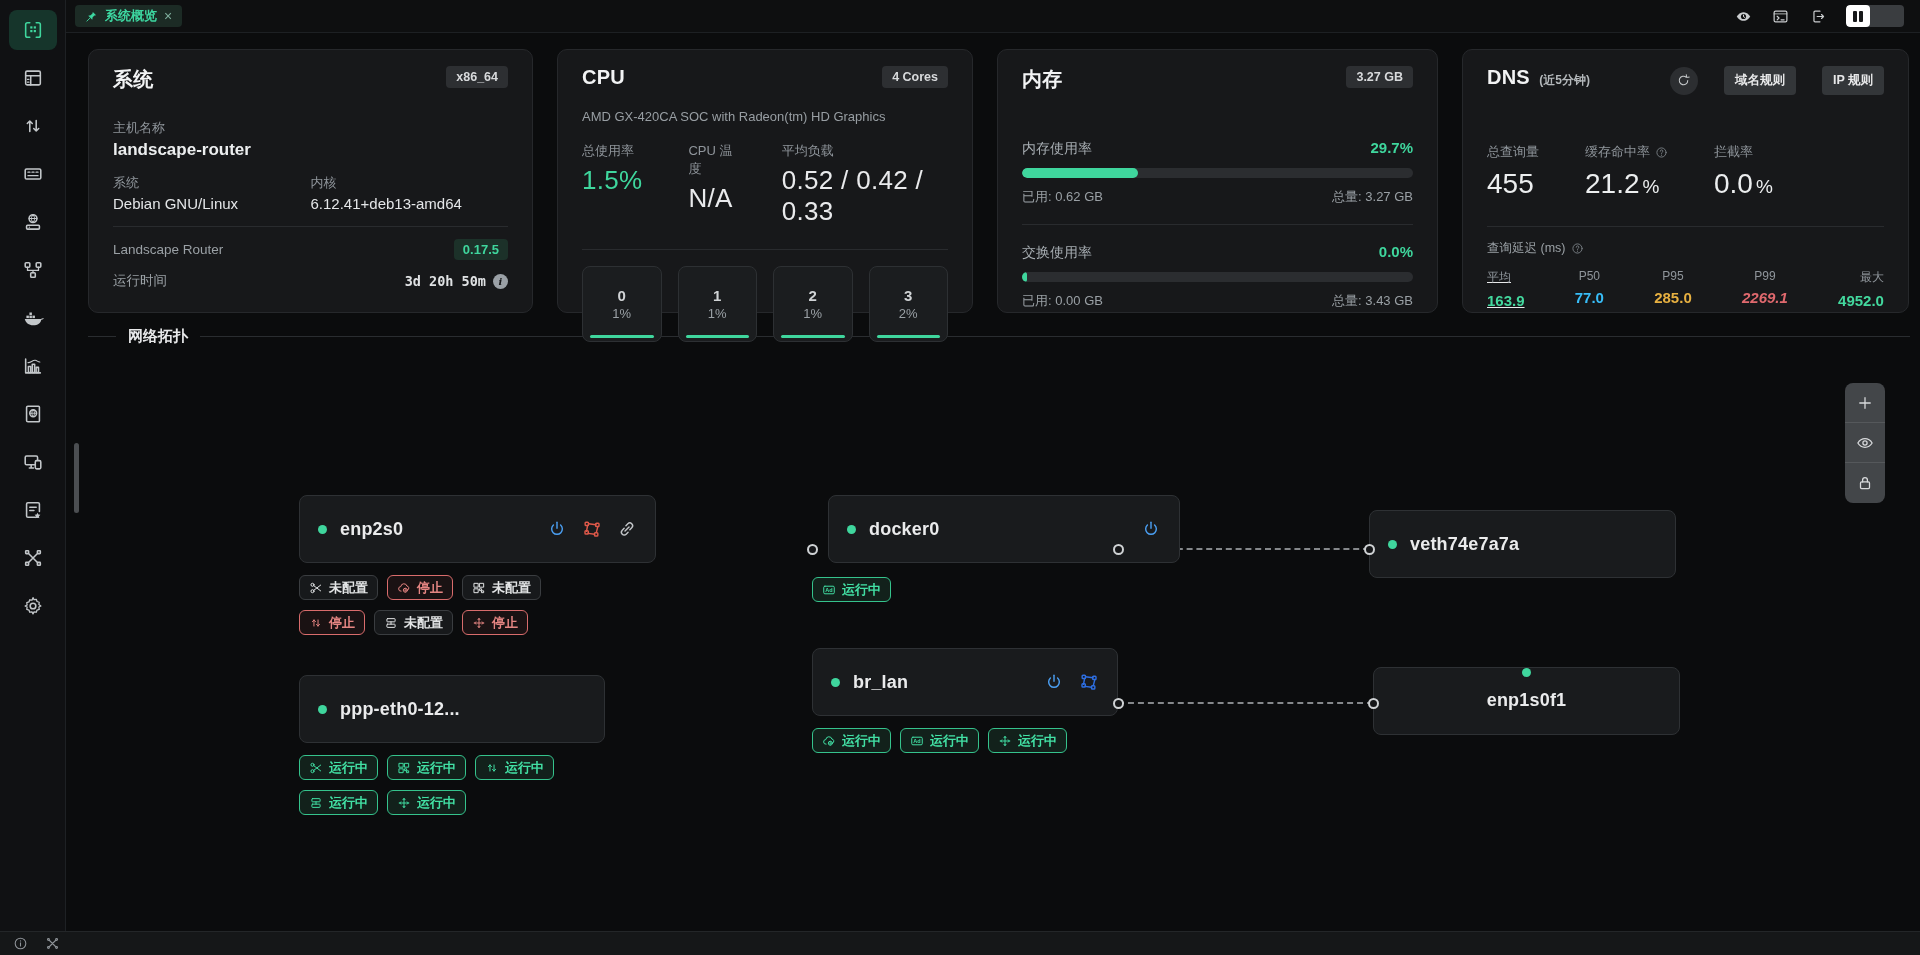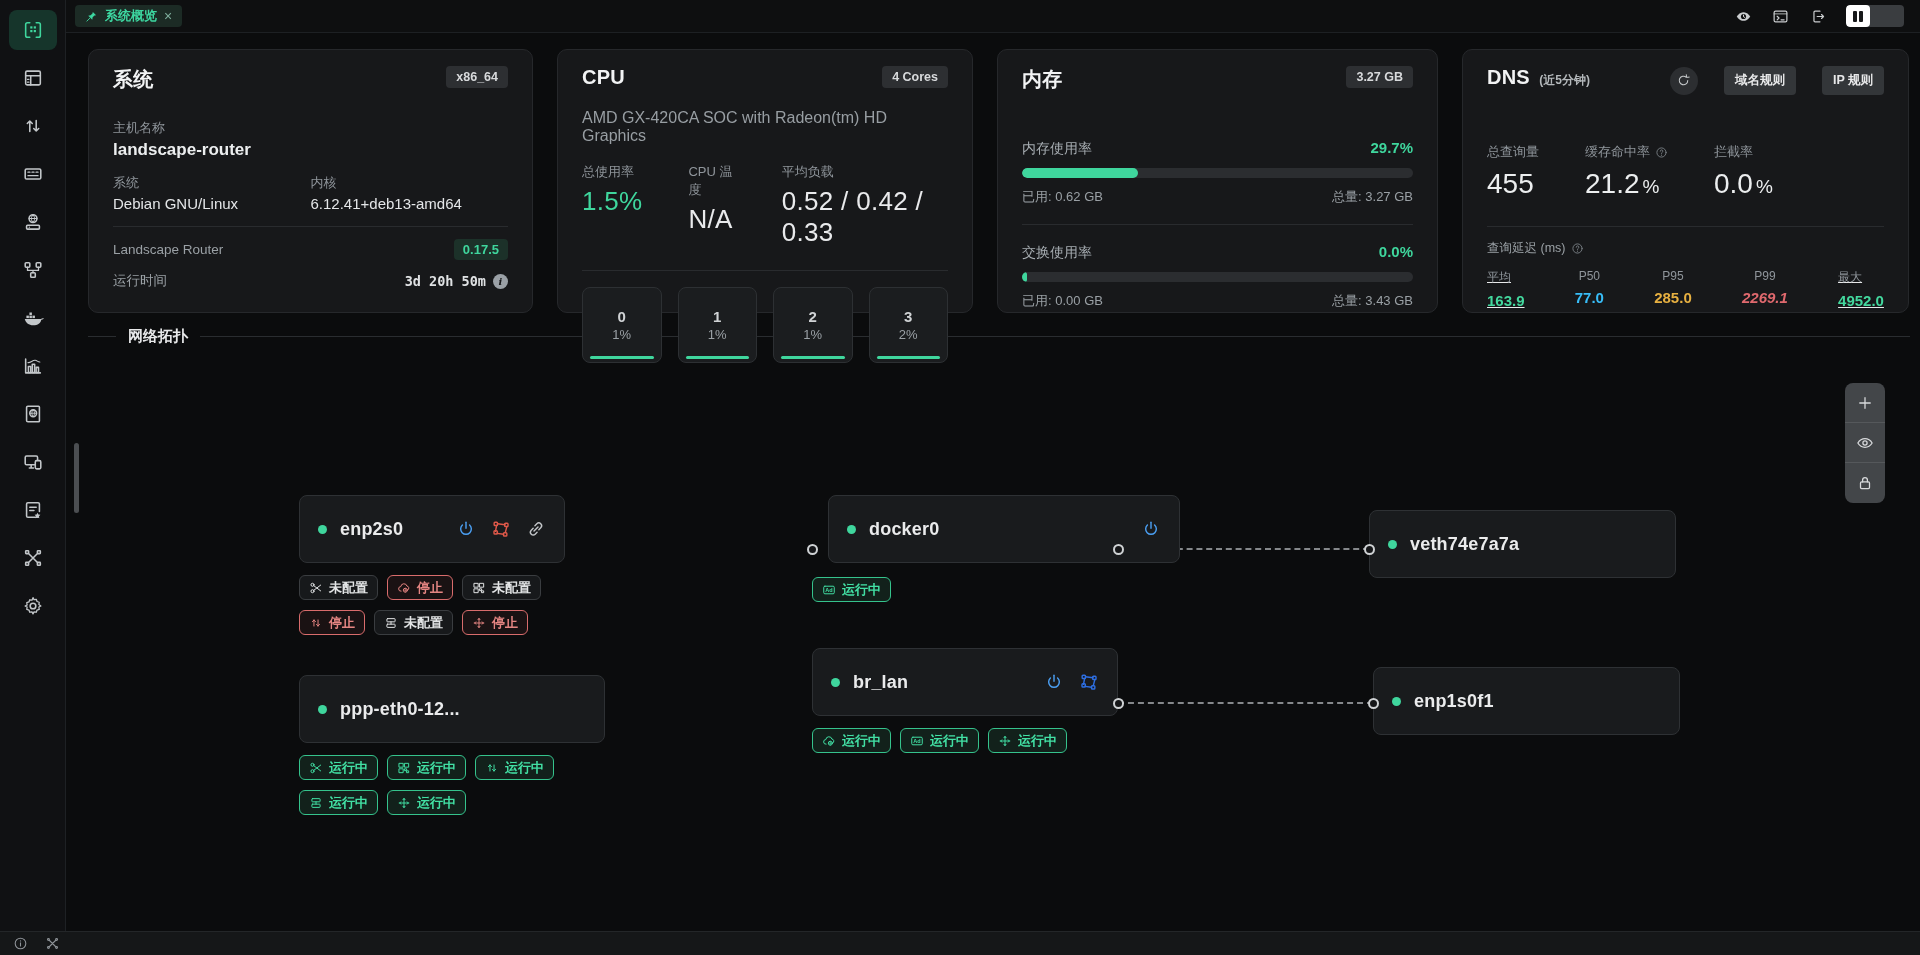--- a/index.html
+++ b/index.html
@@ -51,21 +51,21 @@
   .sys-div { margin-top:14px; }
   .meta-row { display:flex; justify-content:space-between; align-items:center; margin-top:12px; }
   .meta-row .lbl2 { font-size:13.5px; color:#9aa0a5; }
   .ver-chip { background:#1c3129; color:#3fd69d; font-size:13px; font-weight:bold; padding:3px 9px; border-radius:4px; }
   .uptime-val { display:flex; align-items:center; gap:7px; font-family:"DejaVu Sans Mono",monospace;
     font-size:13.5px; color:#dfe1e3; font-weight:bold; }
   .info-dot { width:15px; height:15px; border-radius:50%; background:#9aa0a6; color:#17181a; font-size:10px;
     font-weight:bold; display:inline-flex; align-items:center; justify-content:center; font-family:"DejaVu Serif",serif; font-style:italic; cursor:pointer; }
 
   
-  .cpu-model { margin-top:20px; font-size:16px; color:#989ea3; }
+  .cpu-model { margin-top:20px; font-size:13px; color:#989ea3; }
   .cpu-stats { display:flex; gap:46px; margin-top:18px; }
   .cpu-stat .v { font-size:26px; color:#e9eaec; margin-top:5px; letter-spacing:.3px; }
   .cpu-stat .v.green { color:#3fd69d; }
   .cpu-div { margin-top:22px; }
   .cores { display:flex; gap:16px; margin-top:16px; }
   .core { flex:1; height:76px; border:1px solid #2d3033; background:#1b1d1f; border-radius:8px; position:relative;
     display:flex; flex-direction:column; align-items:center; justify-content:center; gap:2px; }
   .core .cid { font-size:15px; font-weight:bold; color:#d0d3d5; }
   .core .cu { font-size:13px; color:#9aa0a5; }
   .core .cbar { position:absolute; left:7px; right:7px; bottom:3px; height:3px; background:#3fd69d; border-radius:2px; }
@@ -89,21 +89,21 @@
   .dns-stats { display:flex; gap:46px; margin-top:48px; }
   .dns-stat .sl { display:flex; align-items:center; gap:5px; font-size:13px; color:#8f959b; }
   .dns-stat .sv { font-size:28px; color:#eceeef; margin-top:7px; }
   .dns-stat .su { font-size:19px; margin-left:3px; }
   .help { width:13px; height:13px; color:#797f85; cursor:pointer; }
   .dns-div { margin-top:26px; }
   .lat-lbl { display:flex; align-items:center; gap:6px; margin-top:13px; font-size:12.5px; color:#9aa0a5; }
   .lat-row { display:flex; justify-content:space-between; margin-top:12px; }
   .lat-col { text-align:center; }
   .lat-col:first-child { text-align:left;text-decoration:underline; }
-  .lat-col:last-child { text-align:left;text-decoration:underline; }
+  .lat-col:last-child { text-align:right; }
   .lat-col .ll { font-size:12px; color:#8f959b; }
   .lat-col .lv { font-size:15px; font-weight:bold; margin-top:6px; }
 
   
   .section-title { display:flex; align-items:center; margin:14px 10px 0 22px; gap:12px; }
   .section-title .ln-a { width:28px; border-top:1px solid #2a2d30; }
   .section-title .ln-b { flex:1; border-top:1px solid #2a2d30; }
   .section-title .txt { font-size:15px; font-weight:bold; color:#e8e9ea; }
 
   
@@ -512,21 +512,21 @@
   <div class="section-title">
     <span class="ln-a"></span>
     <span class="txt">网络拓扑</span>
     <span class="ln-b"></span>
   </div>
 </main>
 
 <div class="topo" id="topo">
     <div class="tlink" style="left: 1118px; top: 548px; width: 251px;"></div>
     <div class="tlink" style="left: 1118px; top: 702px; width: 255px;"></div>
-    <div class="node" style="left: 299px; top: 495px; width: 266px;">
+    <div class="node" style="left: 299px; top: 495px; width: 357px;">
       <span class="node-dot"></span>
       <span class="node-label">enp2s0</span>
       <span class="node-icons">
         <span class="ic" style="height: 20px; width: 20px; color: rgb(75, 160, 244);">
           <svg viewBox="0 0 24 24">
             <path d="M12 3.8v7.4"></path>
             <path d="M7.7 7.2a6.4 6.4 0 1 0 8.6 0"></path>
           </svg>
         </span>
         <span class="ic" style="height: 20px; width: 20px; color: rgb(224, 89, 74);">
@@ -734,21 +734,21 @@
             <path d="M12 4.5l-2 2M12 4.5l2 2M12 19.5l-2-2M12 19.5l2-2M4.5 12l2-2M4.5 12l2 2M19.5 12l-2-2M19.5 12l-2 2"></path>
           </svg>
         </span>
         <span class="badge-label">运行中</span>
       </span>
     </div>
     <div class="node" style="left: 1369px; top: 510px; width: 307px;">
       <span class="node-dot"></span>
       <span class="node-label">veth74e7a7a</span>
     </div>
-    <div class="node" style="left: 1373px; top: 667px; width: 307px;">
+    <div class="node" style="left: 1373px; top: 667px; width: 307px; flex-direction: column;">
       <span class="node-dot"></span>
       <span class="node-label">enp1s0f1</span>
     </div>
     <div class="port" style="left: 806.5px; top: 543.5px;"></div>
     <div class="port" style="left: 1112.5px; top: 543.5px;"></div>
     <div class="port" style="left: 1363.5px; top: 543.5px;"></div>
     <div class="port" style="left: 1112.5px; top: 697.5px;"></div>
     <div class="port" style="left: 1367.5px; top: 697.5px;"></div>
     <div class="topo-tools">
       <div class="tool">

